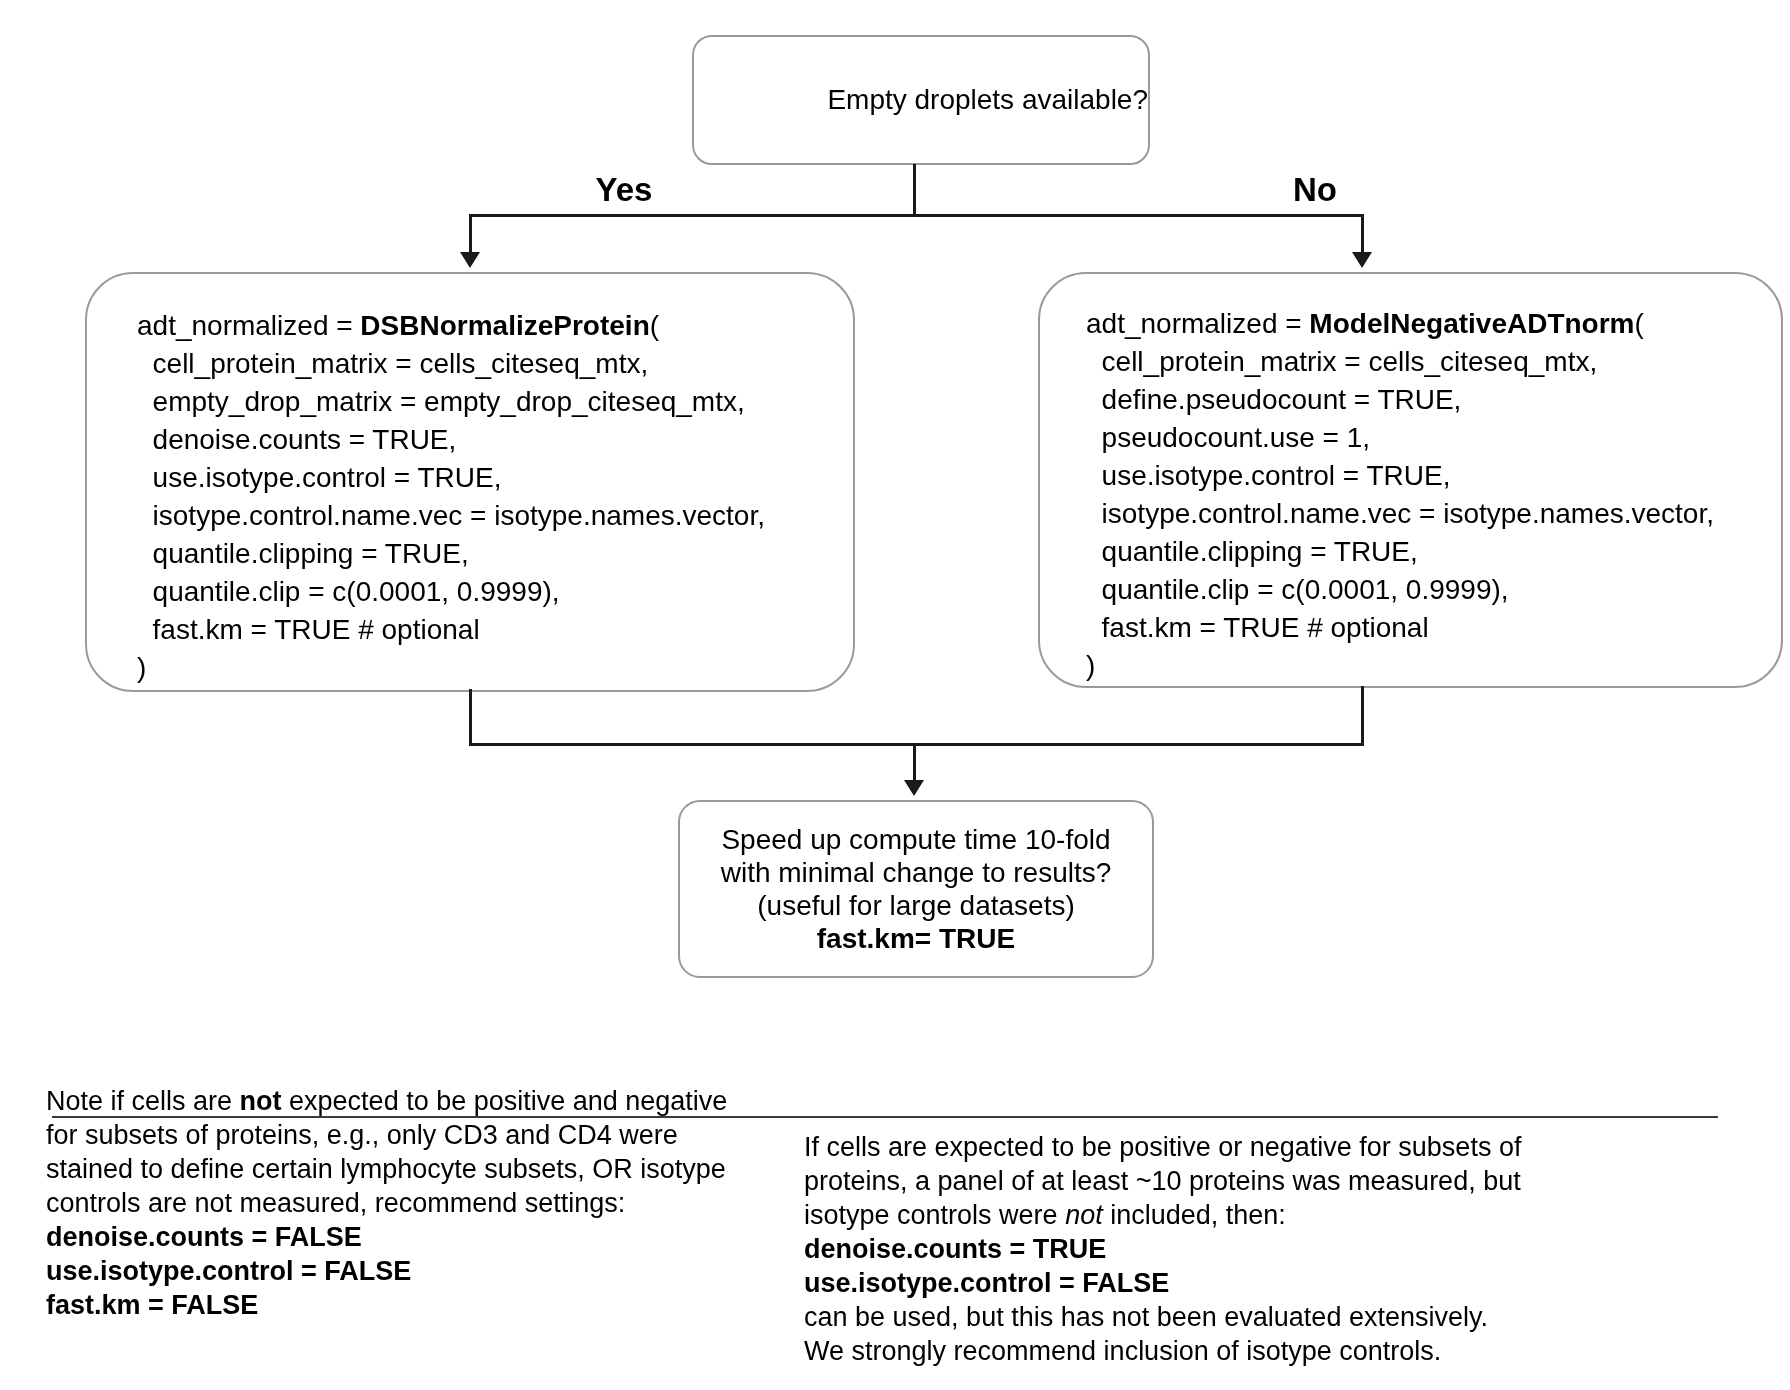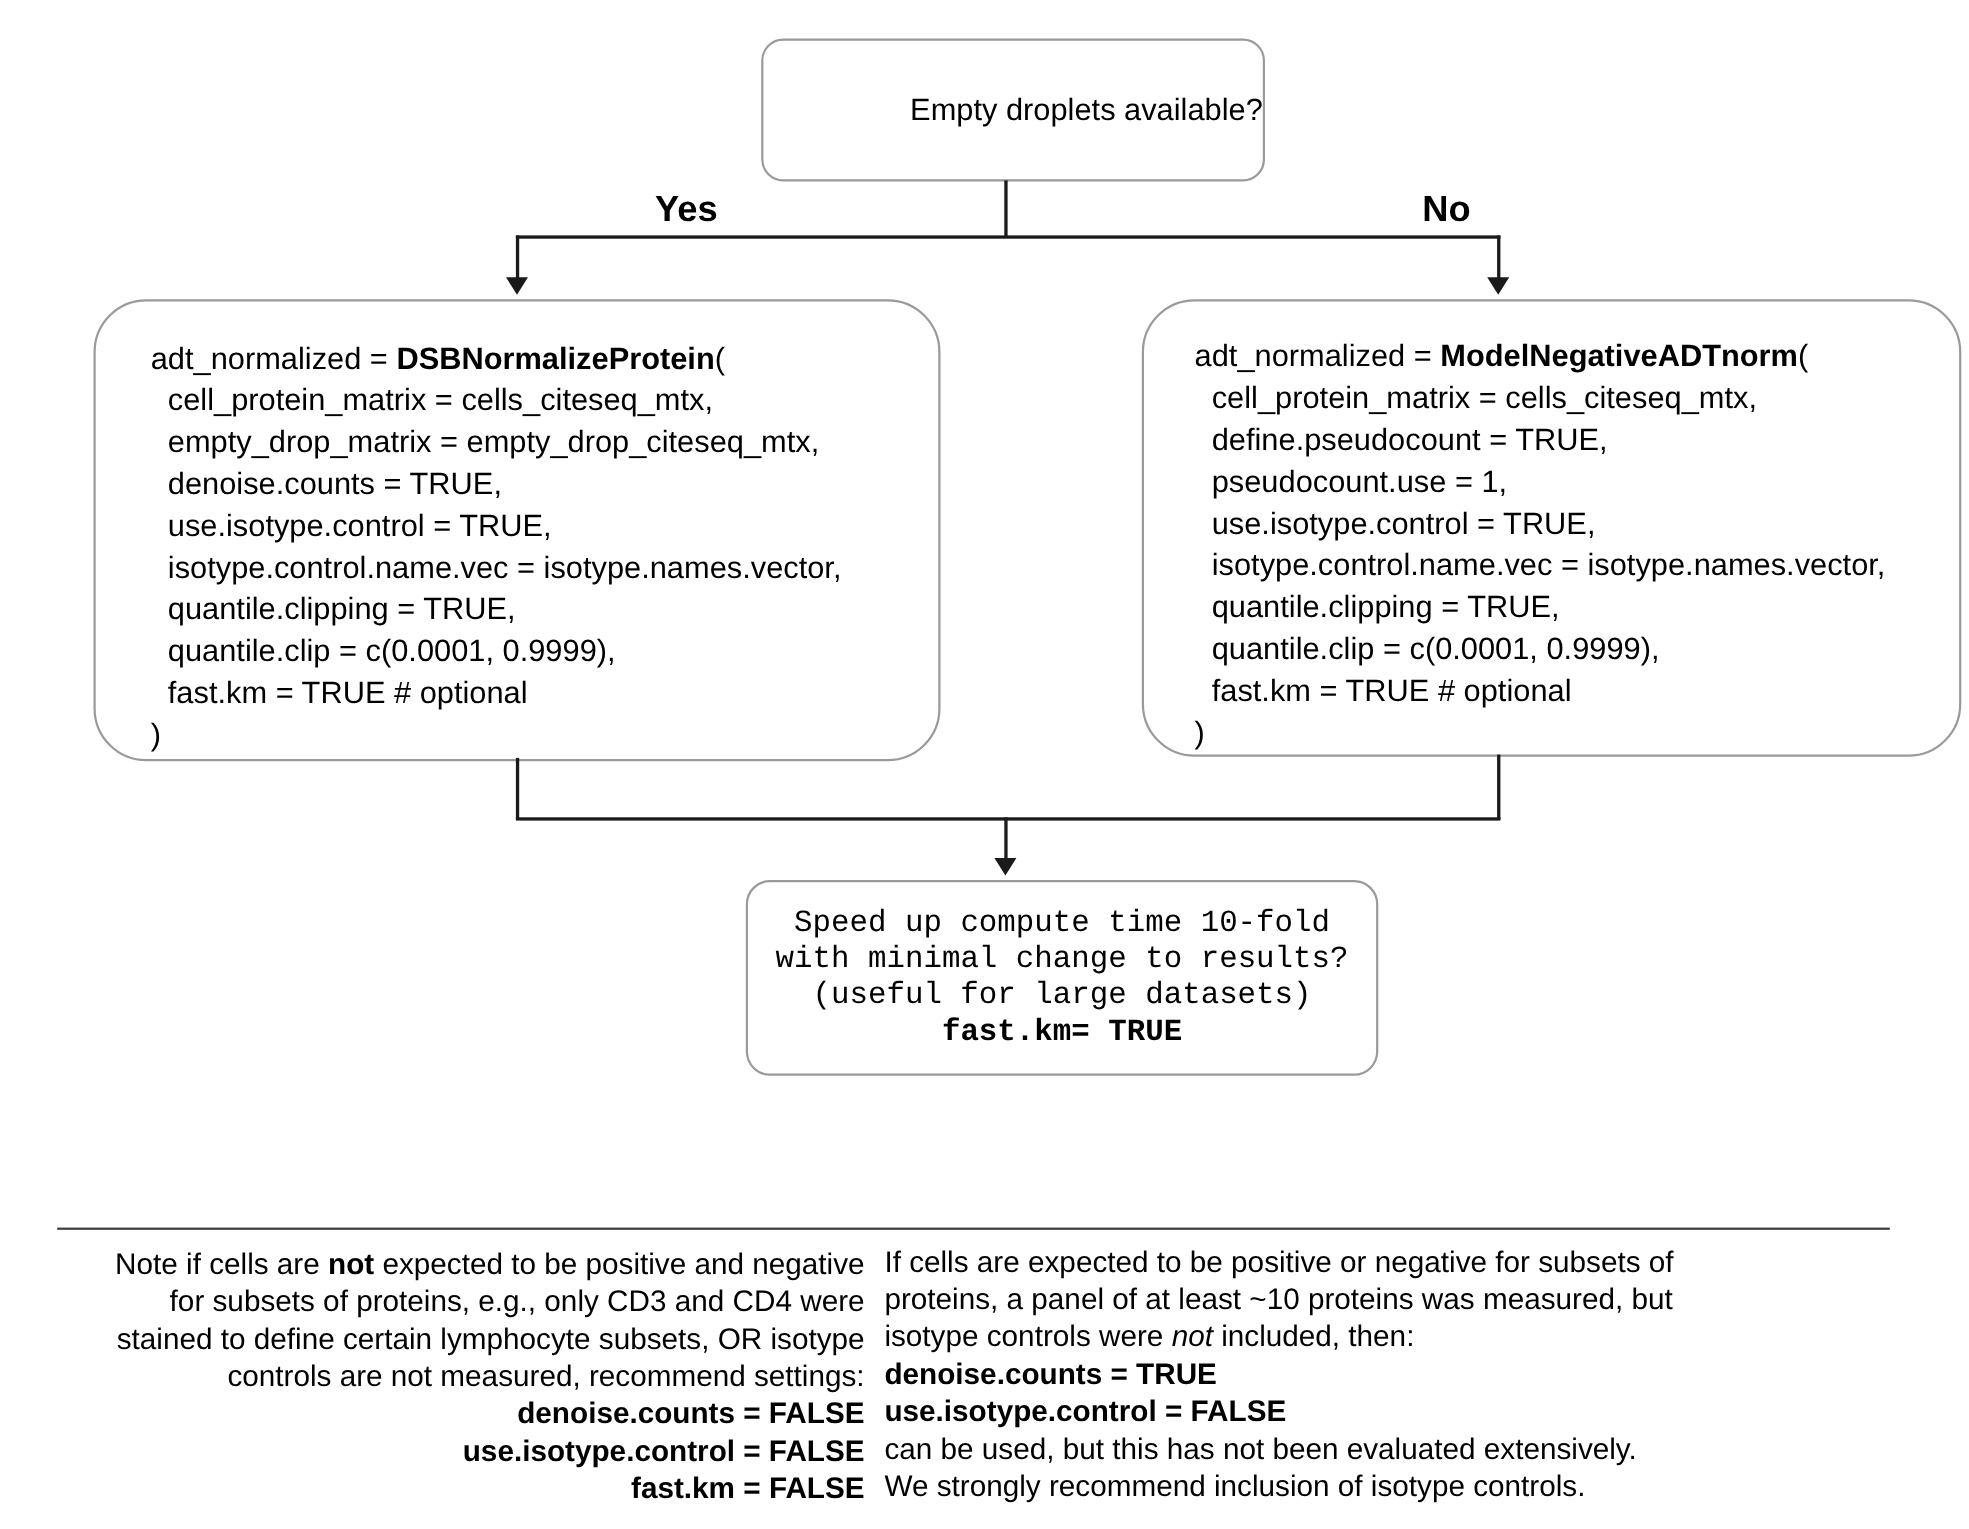--- a/index.html
+++ b/index.html
@@ -104,32 +104,32 @@
         <div class="line"><span>)</span></div>
       </div>
   </div>
 
   <div class="vline" style="left:469px;top:689px;height:56px;"></div>
   <div class="vline" style="left:1361px;top:686px;height:59px;"></div>
   <div class="hline" style="left:469px;top:743px;width:895px;"></div>
   <div class="vline" style="left:913px;top:743px;height:39px;"></div>
   <div class="arrow-down" style="left:904px;top:780px;"></div>
 
-  <div class="node result-node" style="left:678px;top:800px;width:575px;height:178px;font-family:Liberation Mono, monospace;">
+  <div class="node result-node" style="left:678px;top:800px;width:476px;height:178px;">
     <div>
         <div class="line"><span>Speed up compute time 10-fold</span></div>
         <div class="line"><span>with minimal change to results?</span></div>
         <div class="line"><span>(useful for large datasets)</span></div>
         <div class="line"><span class="b">fast.km= TRUE</span></div>
       </div>
   </div>
 
   <div class="rule" style="left:52px;top:1116px;width:1666px;"></div>
 
-  <div class="notes" style="left:46px;top:1132px;width:740px;text-align:right;">
+  <div class="notes" style="left:46px;top:1084px;width:740px;">
       <div class="line"><span>Note if cells are </span><span class="b">not</span><span> expected to be positive and negative</span></div>
       <div class="line"><span>for subsets of proteins, e.g., only CD3 and CD4 were</span></div>
       <div class="line"><span>stained to define certain lymphocyte subsets, OR isotype</span></div>
       <div class="line"><span>controls are not measured, recommend settings:</span></div>
       <div class="line"><span class="b">denoise.counts = FALSE</span></div>
       <div class="line"><span class="b">use.isotype.control = FALSE</span></div>
       <div class="line"><span class="b">fast.km = FALSE</span></div>
     </div>
 
   <div class="notes" style="left:804px;top:1130px;width:930px;">

